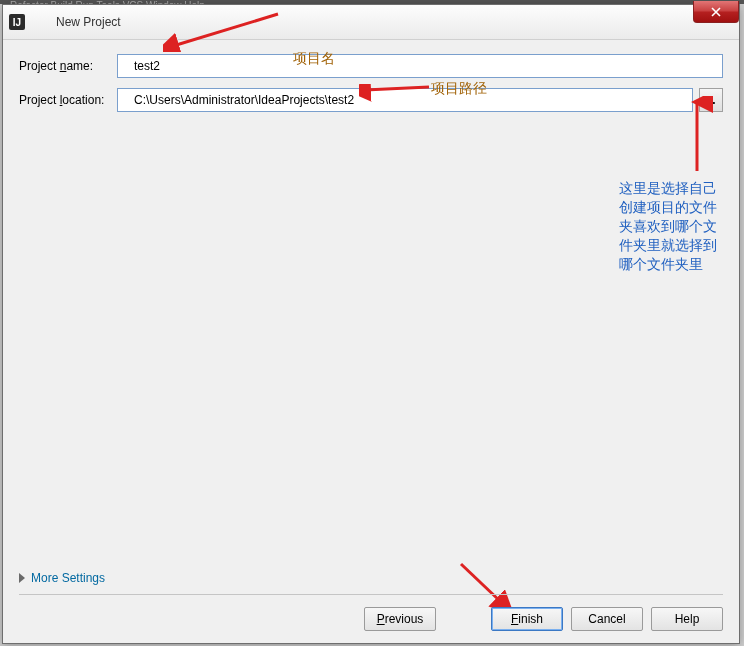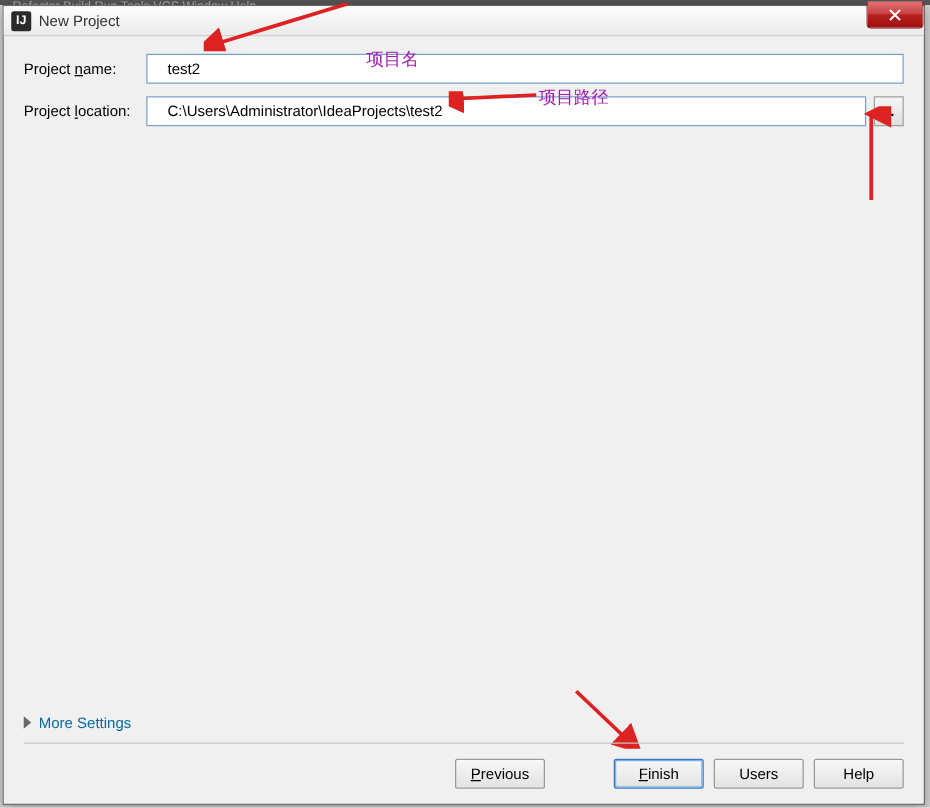--- a/index.html
+++ b/index.html
@@ -28,27 +28,28 @@
       left: 2px;
       right: 4px;
       bottom: 2px;
       background: #f0f0f0;
       border: 1px solid #6e6e6e;
       box-shadow: 0 2px 10px rgba(0,0,0,0.3);
       display: flex;
       flex-direction: column;
     }
     .titlebar {
-      height: 24px;
+      height: 35px;
       background: linear-gradient(to bottom, #fdfdfd, #ebebeb);
       border-bottom: 1px solid #d0d0d0;
       display: flex;
       align-items: center;
       padding-left: 6px;
       position: relative;
+      gap: 25px;
     }
     .app-icon {
       width: 16px; height: 16px;
       background: #2b2b2b;
       color: #fff;
       font-size: 10px;
       font-weight: bold;
       display: flex;
       align-items: center;
       justify-content: center;
@@ -103,21 +104,21 @@
       border: 1px solid #a0a0a0;
       display: flex;
       align-items: center;
       justify-content: center;
       cursor: pointer;
       font-weight: bold;
       letter-spacing: -1px;
     }
     .annotation {
       position: absolute;
-      color: #a21caf;
+      color: #a16207;
       font-size: 14px;
       font-family: "SimSun", serif;
       pointer-events: none;
     }
     .arrow {
       position: absolute;
       pointer-events: none;
     }
     .side-note {
       position: absolute;
@@ -206,20 +207,21 @@
     <div class="field-row">
       <div class="field-label">
         <span>Project </span><span class="underline">l</span><span>ocation:</span>
       </div>
       <input type="text" class="text-input" value="C:\Users\Administrator\IdeaProjects\test2" style="">
       <div class="browse-btn">...</div>
     </div>
 
     <div class="annotation" style="left:290px; top:10px;">项目名</div>
     <div class="annotation" style="left:428px; top:40px;">项目路径</div>
+    <div class="side-note">这里是选择自己创建项目的文件夹喜欢到哪个文件夹里就选择到哪个文件夹里</div>
 
     <svg class="arrow" style="left:160px; top:-28px;" width="120" height="40">
       <defs>
           <marker id="ah1" markerWidth="8" markerHeight="8" refX="2" refY="4" orient="auto">
             <path d="M0,0 L8,4 L0,8 Z" fill="#d22"></path>
           </marker>
         </defs>
       <line x1="115" y1="2" x2="10" y2="34" stroke="#d22" stroke-width="3" marker-end="url(#ah1)"></line>
     </svg>
     <svg class="arrow" style="left:356px; top:44px;" width="80" height="30">
@@ -250,18 +252,18 @@
     <div class="more-settings">
       <div class="expander-icon"></div>
       <span>More Settings</span>
     </div>
 
     <div class="separator"></div>
 
     <div class="button-row">
       <button class="btn"><span class="underline">P</span><span>revious</span></button>
       <button class="btn default"><span class="underline">F</span><span>inish</span></button>
-      <button class="btn">Users</button>
+      <button class="btn">Cancel</button>
       <button class="btn">Help</button>
     </div>
 
   </div>
 </div>
 
 </body></html>

